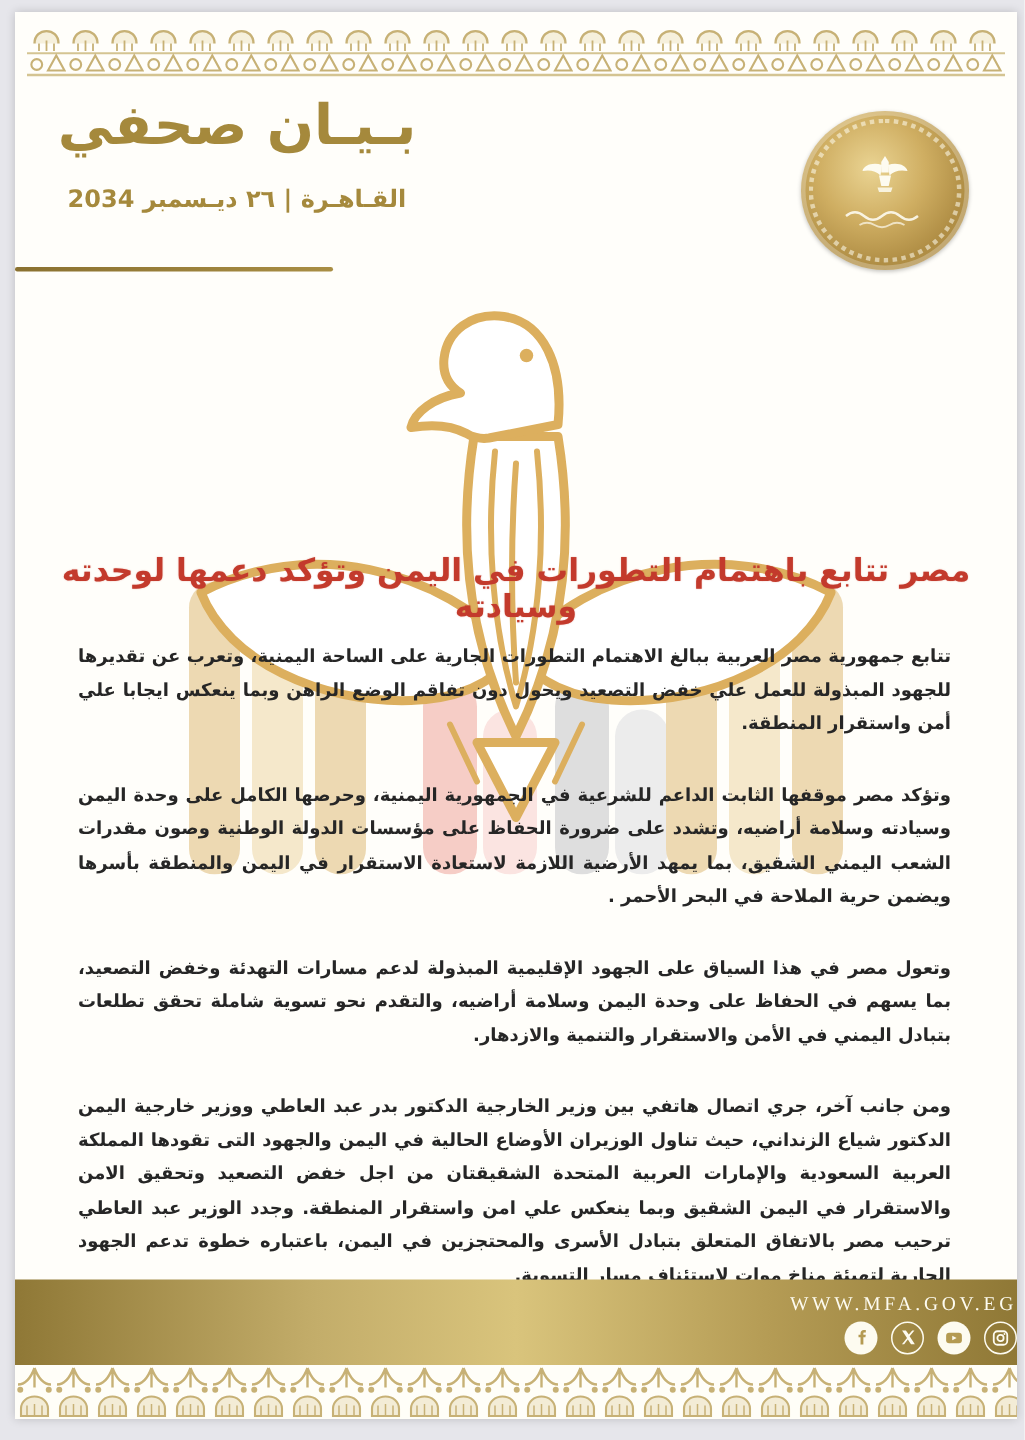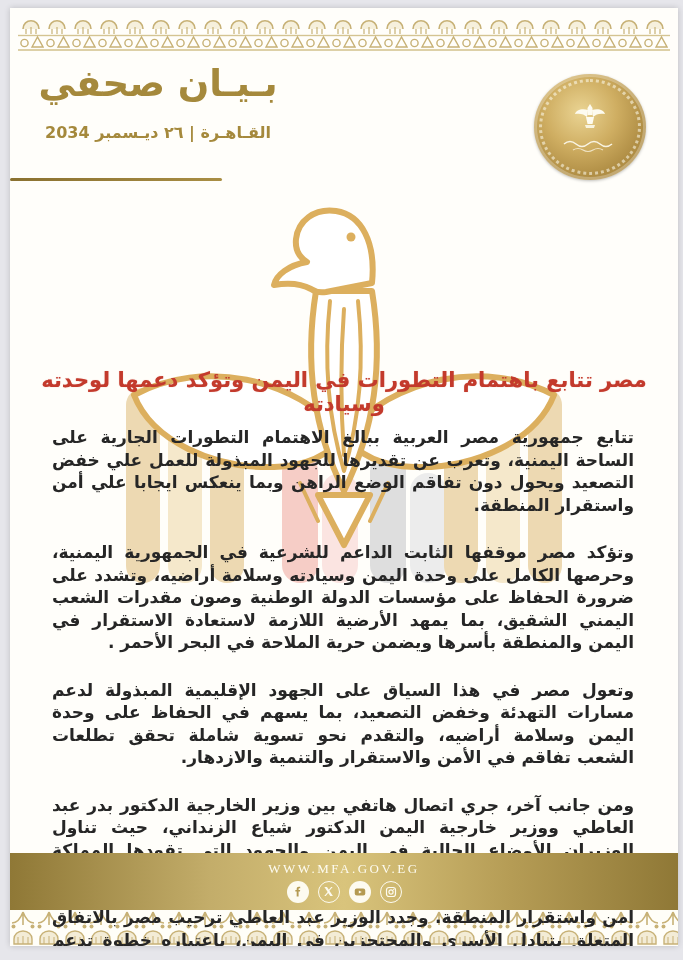--- a/index.html
+++ b/index.html
@@ -61,30 +61,30 @@
 
   
   .headline {
     position:absolute; top:360px; left:30px; right:30px; z-index:2;
     text-align:center; direction:rtl;
     color:#c33a2c; font-size:21px; font-weight:bold;
     text-shadow:0 0 1px rgba(195,58,44,.4);
   }
   .body-text { position:absolute; top:418px; left:42px; right:44px; z-index:2; direction:rtl; }
   .body-text p {
-    font-size:17px; line-height:22.5px; font-weight:bold; color:#262626;
+    font-size:12px; line-height:22.5px; font-weight:bold; color:#262626;
     text-align:justify; margin-bottom:25px;
     font-family:"DejaVu Sans","Liberation Serif",sans-serif;
   }
 
   
   .footer-bar {
     position:absolute; bottom:36px; left:0; right:0; height:57px; z-index:3;
     background:linear-gradient(90deg,#8f7836 0%,#c3ad6a 30%,#d9c47c 50%,#b59c55 75%,#8f7836 100%);
-    display:flex; flex-direction:column; align-items:center; justify-content:center; gap:4px;
+    display:flex; flex-direction:column; align-items:flex-end; justify-content:center; gap:4px;
   }
   .footer-url {
     color:#fdfbf0; font-size:13px; letter-spacing:2.5px;
     font-family:"Liberation Serif","DejaVu Serif",serif;
   }
   .social-row { display:flex; gap:9px; align-items:center; }
   .social { width:22px; height:22px; border-radius:50%; display:flex; align-items:center; justify-content:center; }
   .social.solid { background:#fdfbf0; color:#b49a52; }
   .social.outline { border:1.6px solid #fdfbf0; color:#fdfbf0; background:transparent; }
   .social svg { display:block; }
@@ -168,21 +168,21 @@
           <path d="M196,310 L214,348 M284,310 L266,348" fill="none" stroke-width="4"></path>
         </g>
       </svg>
     </div>
 
     <div class="headline">مصر تتابع باهتمام التطورات في اليمن وتؤكد دعمها لوحدته وسيادته</div>
 
     <div class="body-text">
       <p>تتابع جمهورية مصر العربية ببالغ الاهتمام التطورات الجارية على الساحة اليمنية، وتعرب عن تقديرها للجهود المبذولة للعمل علي خفض التصعيد ويحول دون تفاقم الوضع الراهن وبما ينعكس ايجابا علي أمن واستقرار المنطقة.</p>
       <p>وتؤكد مصر موقفها الثابت الداعم للشرعية في الجمهورية اليمنية، وحرصها الكامل على وحدة اليمن وسيادته وسلامة أراضيه، وتشدد على ضرورة الحفاظ على مؤسسات الدولة الوطنية وصون مقدرات الشعب اليمني الشقيق، بما يمهد الأرضية اللازمة لاستعادة الاستقرار في اليمن والمنطقة بأسرها ويضمن حرية الملاحة في البحر الأحمر .</p>
-      <p>وتعول مصر في هذا السياق على الجهود الإقليمية المبذولة لدعم مسارات التهدئة وخفض التصعيد، بما يسهم في الحفاظ على وحدة اليمن وسلامة أراضيه، والتقدم نحو تسوية شاملة تحقق تطلعات الشعب تفاقم في الأمن والاستقرار والتنمية والازدهار.</p>
+      <p>وتعول مصر في هذا السياق على الجهود الإقليمية المبذولة لدعم مسارات التهدئة وخفض التصعيد، بما يسهم في الحفاظ على وحدة اليمن وسلامة أراضيه، والتقدم نحو تسوية شاملة تحقق تطلعات بتبادل اليمني في الأمن والاستقرار والتنمية والازدهار.</p>
       <p>ومن جانب آخر، جري اتصال هاتفي بين وزير الخارجية الدكتور بدر عبد العاطي ووزير خارجية اليمن الدكتور شياع الزنداني، حيث تناول الوزيران الأوضاع الحالية في اليمن والجهود التى تقودها المملكة العربية السعودية والإمارات العربية المتحدة الشقيقتان من اجل خفض التصعيد وتحقيق الامن والاستقرار في اليمن الشقيق وبما ينعكس علي امن واستقرار المنطقة. وجدد الوزير عبد العاطي ترحيب مصر بالاتفاق المتعلق بتبادل الأسرى والمحتجزين في اليمن، باعتباره خطوة تدعم الجهود الجارية لتهيئة مناخ موات لاستئناف مسار التسوية.</p>
     </div>
 
     <div class="footer-bar">
       <div class="footer-url">WWW.MFA.GOV.EG</div>
       <div class="social-row">
         <span class="social solid">
           <svg width="13" height="13" viewBox="0 0 24 24">
               <path fill="#b49a52" d="M14 9h3l-.5 3H14v9h-3.5v-9H8V9h2.5V7.2C10.5 4.6 12 3 14.6 3H17v3h-1.8c-1 0-1.2.5-1.2 1.3V9z"></path>
             </svg>

